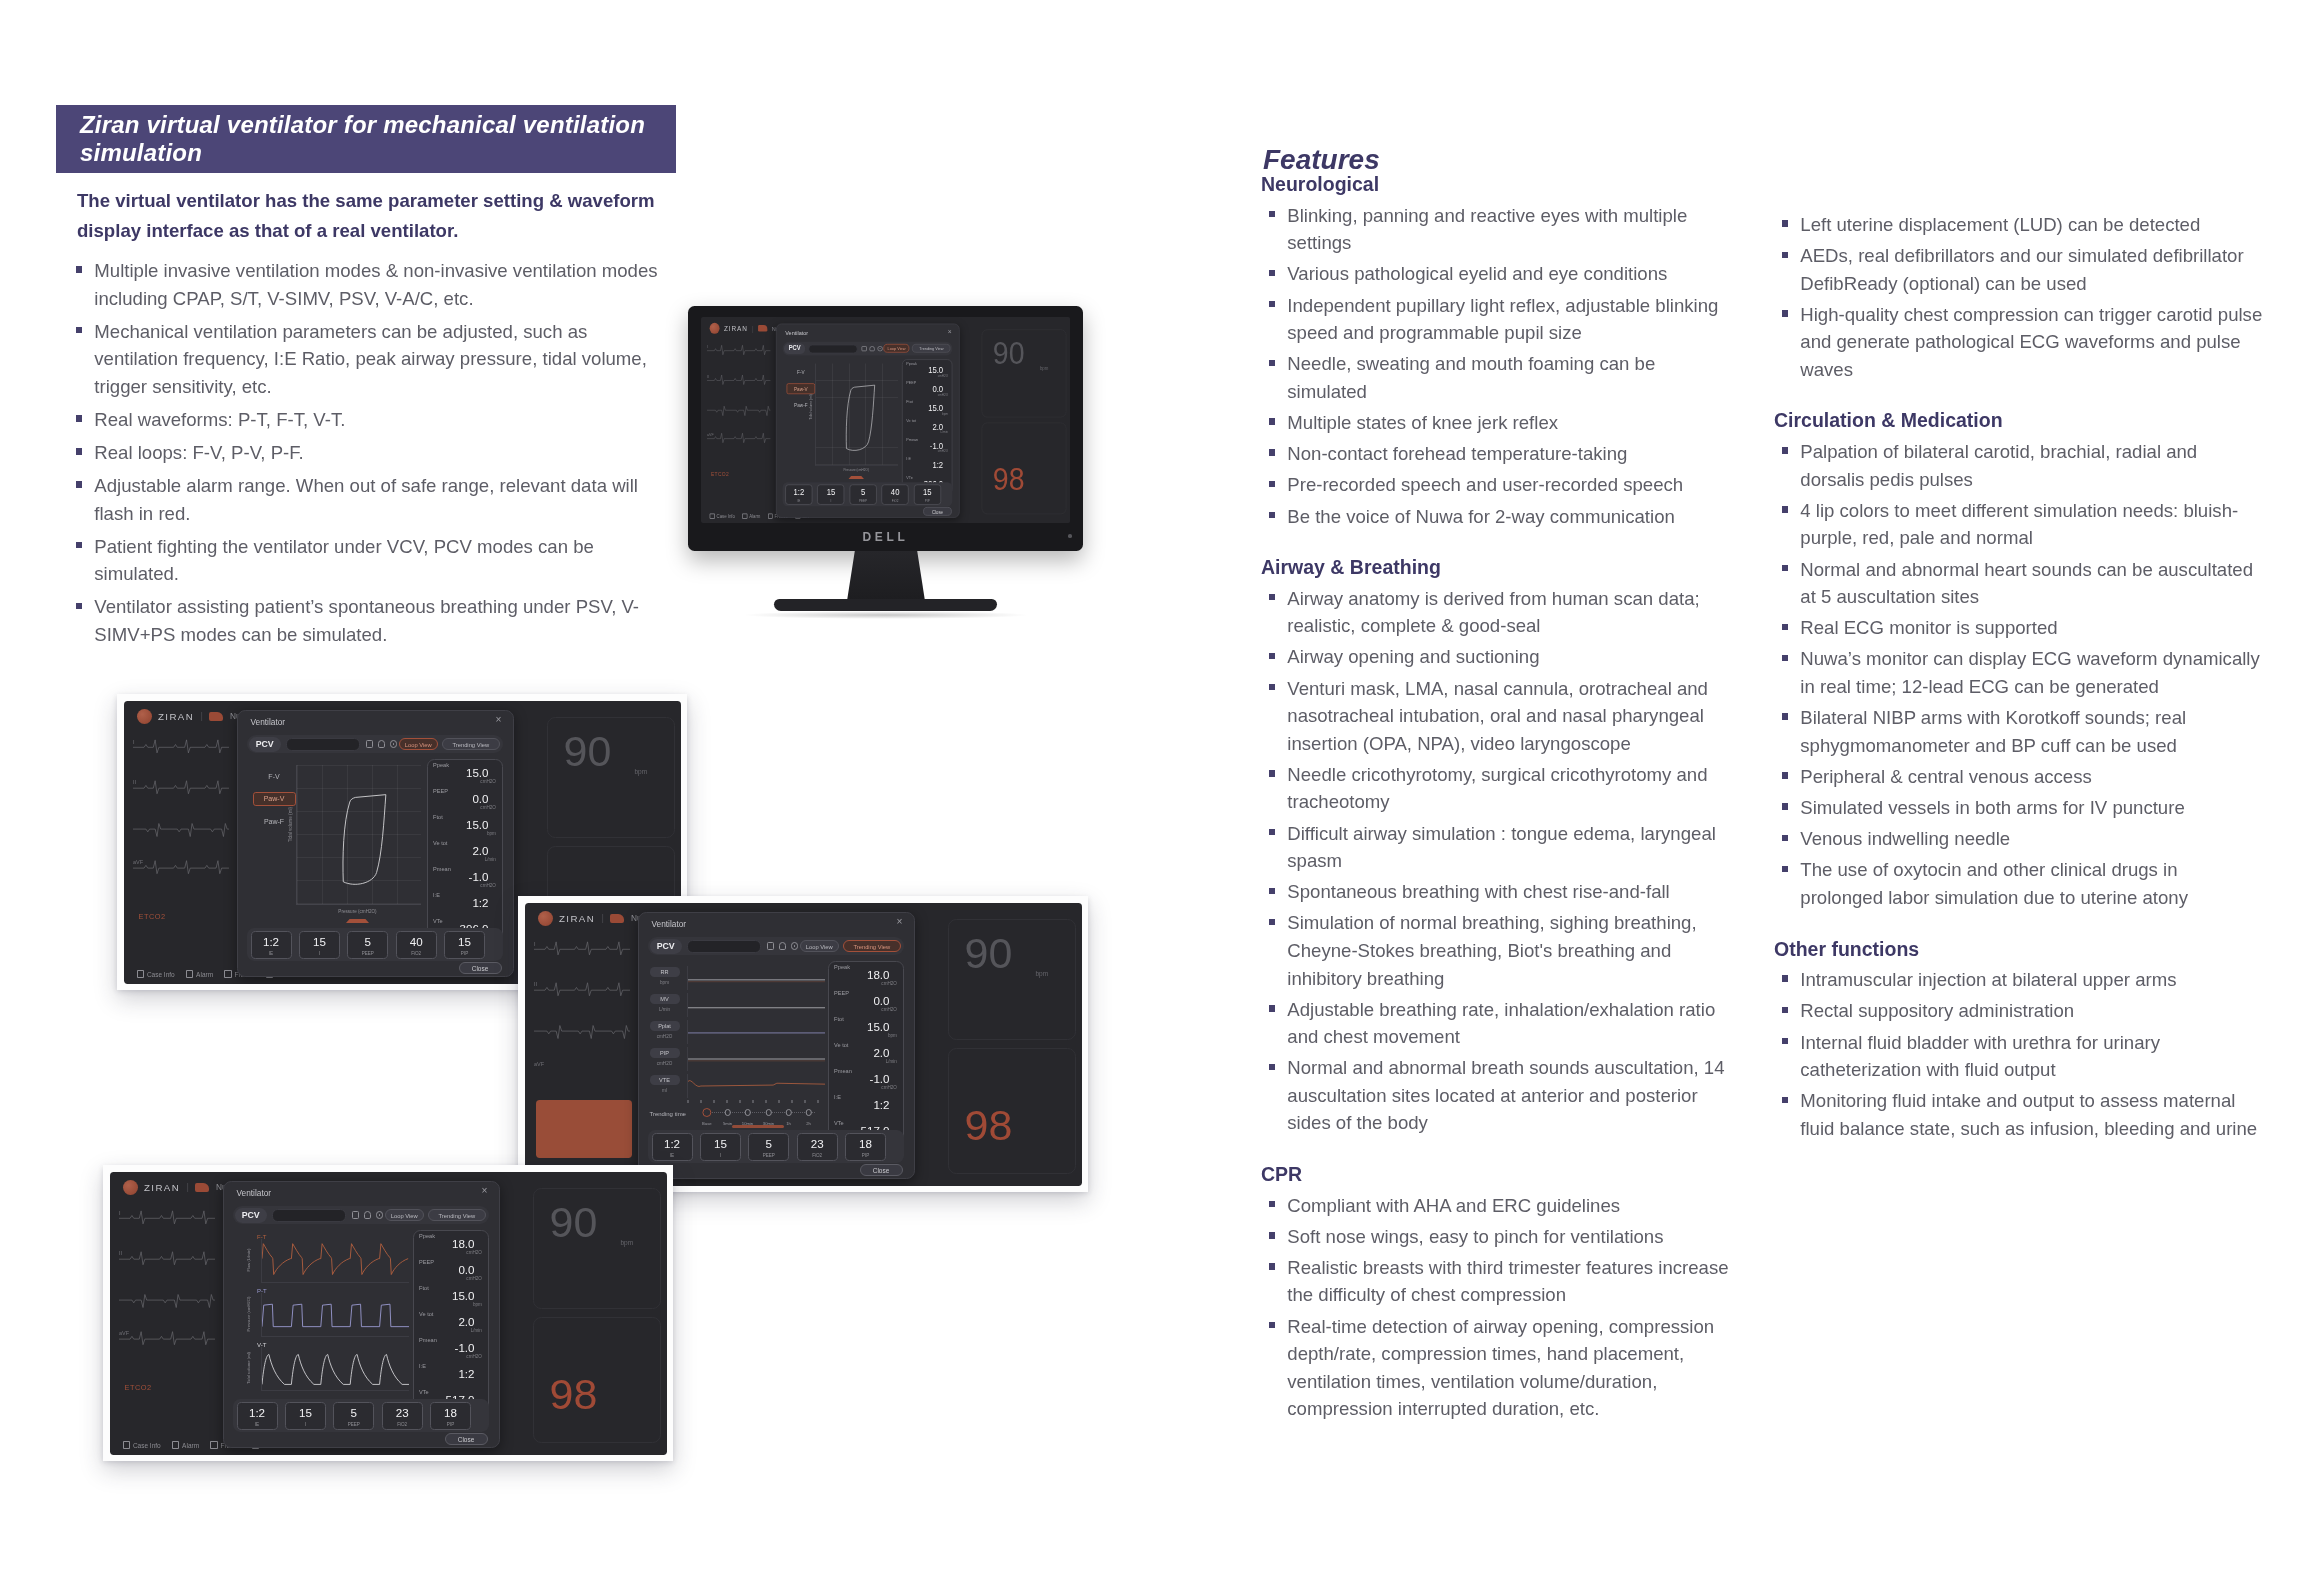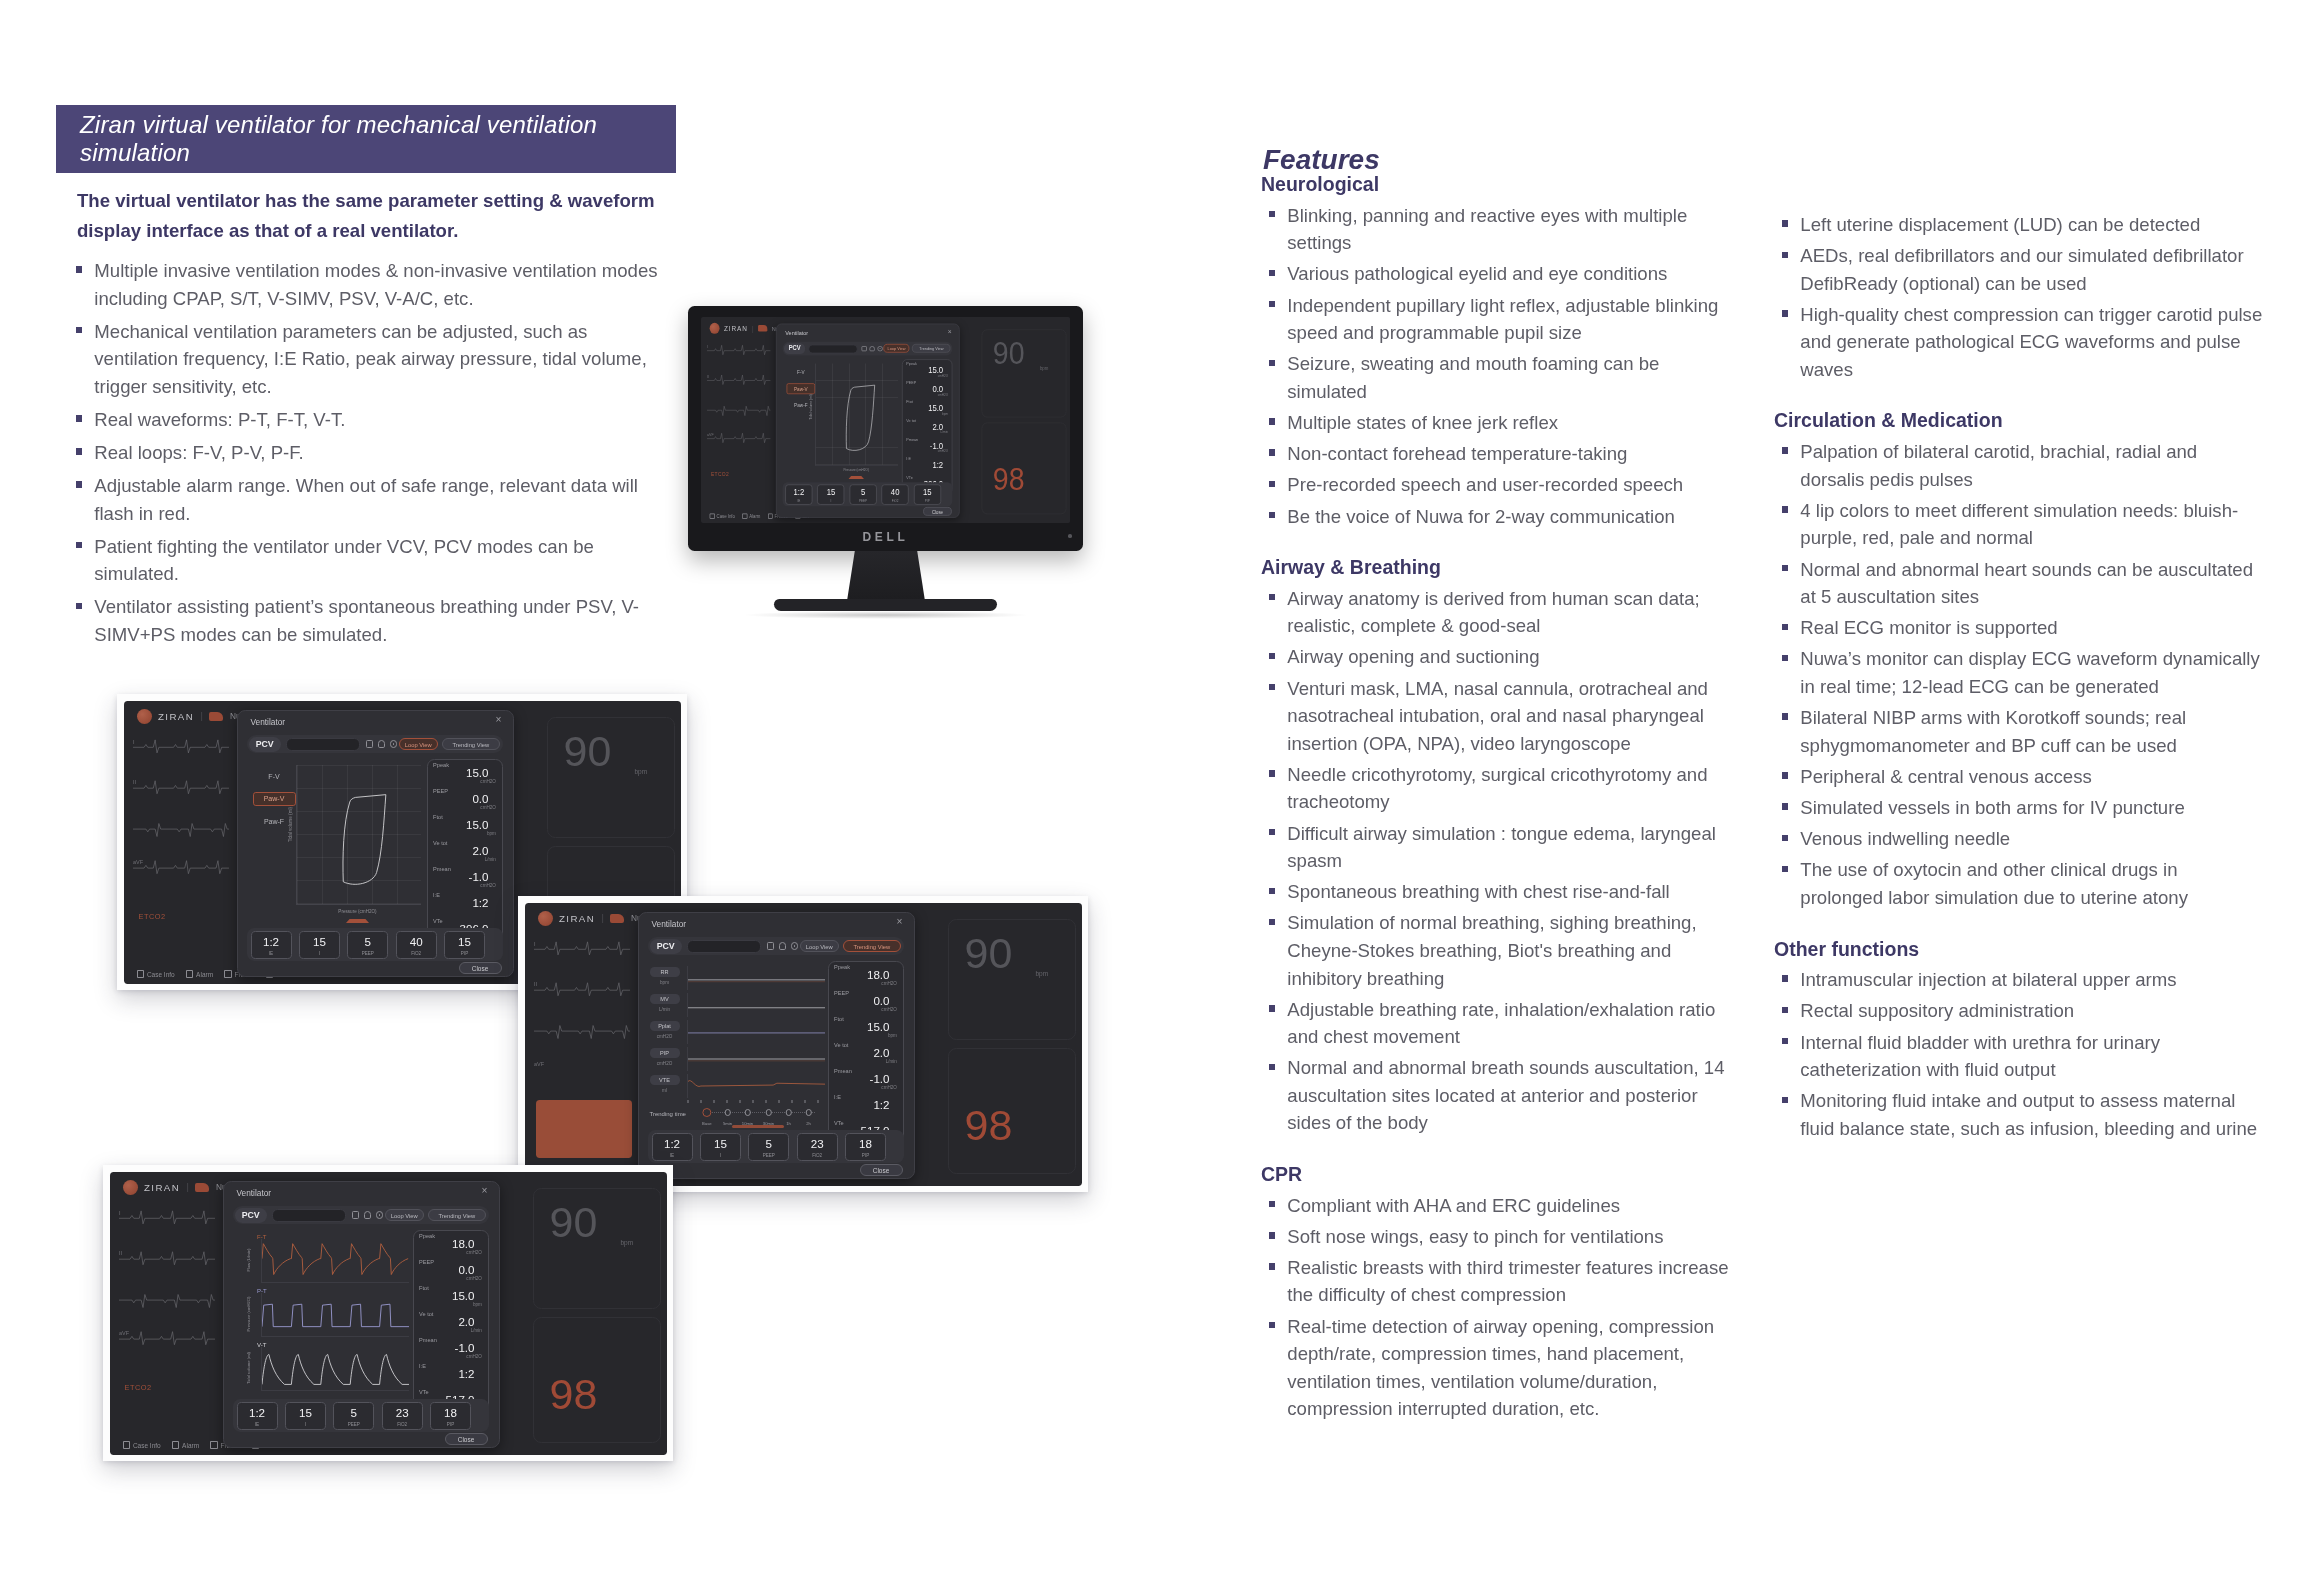--- a/index.html
+++ b/index.html
@@ -1,21 +1,21 @@
 <!DOCTYPE html>
 <html style="font-size:15px"><head>
 <meta charset="utf-8">
 <style>
   html,body{margin:0;padding:0}
   body{width:2319px;height:1584px;position:relative;background:#ffffff;font-family:"Liberation Sans",sans-serif}
   .page{position:absolute;inset:0;background:#fff;overflow:hidden}
 
   
   .banner{position:absolute;left:56px;top:105px;width:620px;height:68px;background:#4c4677;display:flex;align-items:center}
-  .banner h1{margin:0 0 0 24px;font-size:24px;font-style:italic;font-weight:normal;color:#ffffff;letter-spacing:0.2px}
+  .banner h1{margin:0 0 0 24px;font-size:24px;font-style:italic;font-weight:bold;color:#ffffff;letter-spacing:0.2px}
   .lead{position:absolute;left:77px;top:186px;width:631px;font-size:18.6px;font-weight:bold;color:#3d3865;line-height:1.6}
   .intro-list{position:absolute;left:68px;top:252px;width:601px}
   ul.blist{list-style:none;margin:5px;padding:0}
   ul.blist li{position:relative;padding-left:21.3px;font-size:18.6px;line-height:1.48;color:#5d5d66;margin-bottom:5.6px}
   ul.blist li::before{content:"";position:absolute;left:2.8px;top:9.3px;width:6.5px;height:6.5px;background:#45406b}
 
   
   .features-title{position:absolute;left:1247px;top:128px;font-size:28px;font-style:italic;font-weight:bold;color:#3d3865;margin:16px}
   .fcol{position:absolute}
   .fcol1{left:1261px;top:173px;width:478px}
@@ -738,21 +738,21 @@
 
   <h2 class="features-title">Features</h2>
 
   <div class="fcol fcol1">
     <div class="fsec">
       <h3 class="fhead">Neurological</h3>
       <ul class="blist">
           <li>Blinking, panning and reactive eyes with multiple settings</li>
           <li>Various pathological eyelid and eye conditions</li>
           <li>Independent pupillary light reflex, adjustable blinking speed and programmable pupil size</li>
-          <li>Seizure, sweating and mouth foaming can be simulated</li>
+          <li>Needle, sweating and mouth foaming can be simulated</li>
           <li>Multiple states of knee jerk reflex</li>
           <li>Non-contact forehead temperature-taking</li>
           <li>Pre-recorded speech and user-recorded speech</li>
           <li>Be the voice of Nuwa for 2-way communication</li>
         </ul>
     </div>
     <div class="fsec">
       <h3 class="fhead">Airway &amp; Breathing</h3>
       <ul class="blist">
           <li>Airway anatomy is derived from human scan data; realistic, complete &amp; good-seal</li>

